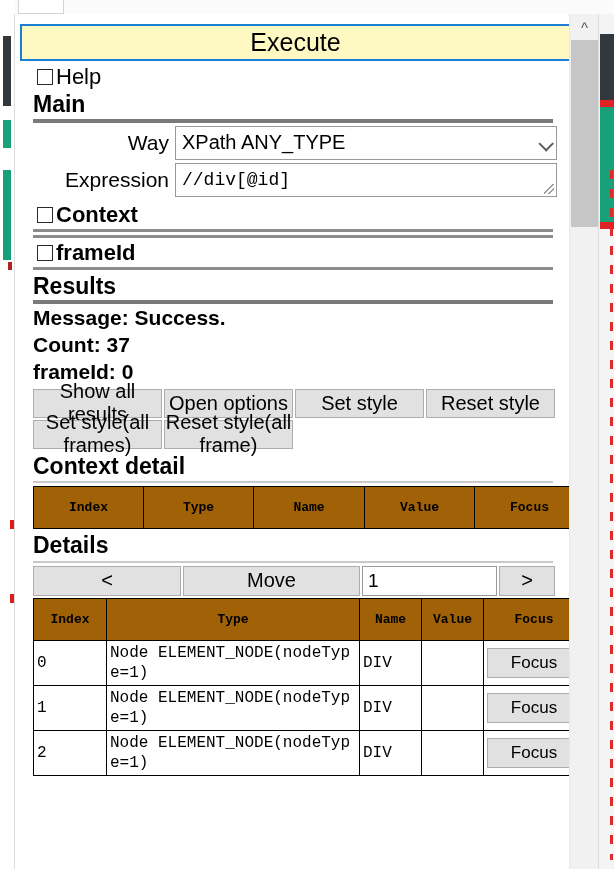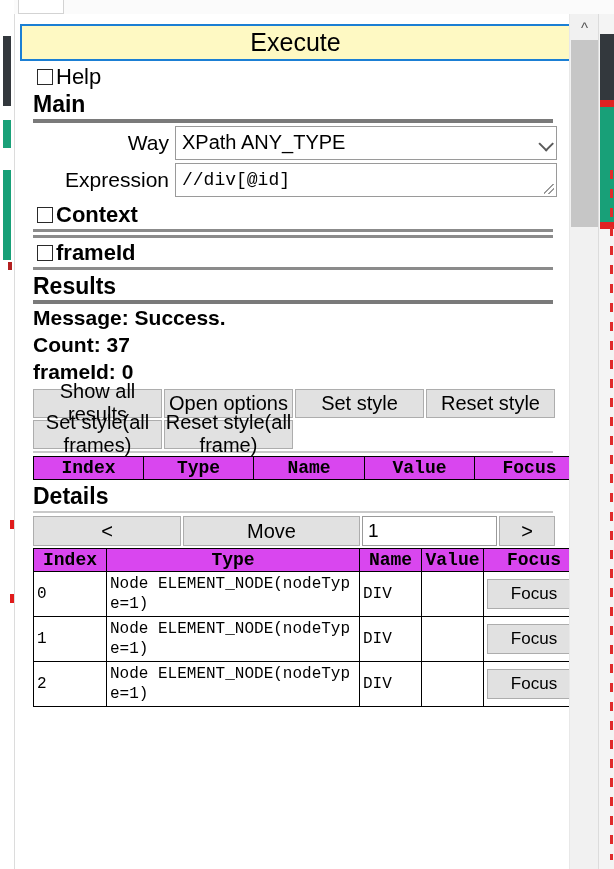--- a/index.html
+++ b/index.html
@@ -227,27 +227,27 @@
   }
 
   
   table.tbl {
     border-collapse: collapse;
     width: 552px;
     margin: 0 0 0 18px;
     table-layout: fixed;
   }
   table.tbl th {
-    background: #d946ef;
+    background: #a16207;
     border: 1px solid #000;
     font-family: "Liberation Mono", monospace;
     font-weight: bold;
-    font-size: 18px;
-    color: #000;
-    height: 23px;
+    font-size: 13px;
+    color: #000;
+    height: 42px;
     text-align: center;
     padding: 0 2px;
   }
   table.tbl td {
     border: 1px solid #000;
     font-family: "Liberation Mono", monospace;
     font-size: 16px;
     color: #000;
     padding: 2px 3px;
     vertical-align: middle;
@@ -371,20 +371,21 @@
 
     <div id="btn-grid">
       <button class="gbtn">Show all results</button>
       <button class="gbtn">Open options</button>
       <button class="gbtn">Set style</button>
       <button class="gbtn">Reset style</button>
       <button class="gbtn">Set style(all frames)</button>
       <button class="gbtn">Reset style(all frame)</button>
     </div>
 
+    <div class="sec-h" style="margin-top:4px">Context detail</div>
     <div class="hr-thin" style="height:2px;background:#c9c9c9"></div>
 
     <table class="tbl">
       <thead>
         <tr>
           <th style="width:110px">Index</th>
           <th style="width:110px">Type</th>
           <th style="width:111px">Name</th>
           <th style="width:110px">Value</th>
           <th>Focus</th>

